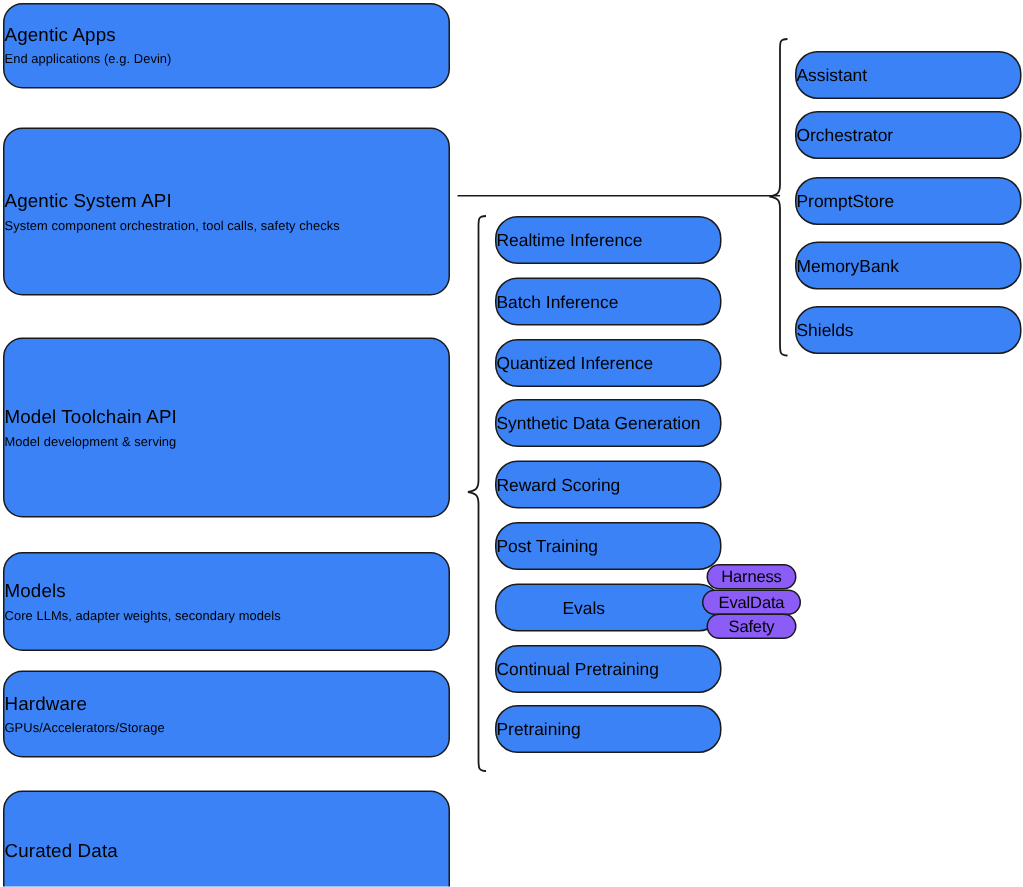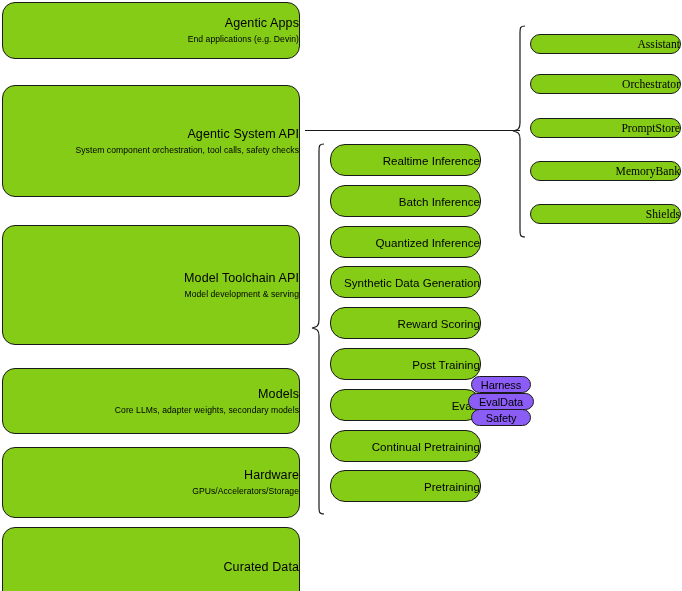--- a/index.html
+++ b/index.html
@@ -21,26 +21,26 @@
     left: 0;
     top: 0;
     width: 682px;
     height: 591px;
   }
 
   
   .rbox {
     position: absolute;
     box-sizing: border-box;
-    background: #84cc16;
+    background: #3b82f6;
     border: 1px solid #1a1a1a;
     border-radius: 11px;
     display: flex;
     flex-direction: column;
-    align-items: flex-end;
+    align-items: flex-start;
     justify-content: center;
     text-align: center;
   }
 
   
   .layer-box {
     left: 2px;
     width: 298px;
     border-radius: 13px;
   }
@@ -62,24 +62,23 @@
     width: 151px;
     height: 32px;
     border-radius: 15px;
     font-size: 11.6px;
   }
 
   
   .right-box {
     left: 530px;
     width: 151px;
-    height: 20px;
+    height: 32px;
     border-radius: 15px;
     font-size: 11.6px;
-    font-family: Liberation Serif, serif;
   }
 
   
   .pill {
     position: absolute;
     box-sizing: border-box;
     background: #8b5cf6;
     border: 1px solid #1a1a1a;
     border-radius: 11px;
     height: 17px;
@@ -126,21 +125,21 @@
   <div class="rbox layer-box" style="top:225px;height:120px;">
     <div class="layer-title">Model Toolchain API</div>
     <div class="layer-sub">Model development &amp; serving</div>
   </div>
 
   <div class="rbox layer-box" style="top:368px;height:66px;">
     <div class="layer-title">Models</div>
     <div class="layer-sub">Core LLMs, adapter weights, secondary models</div>
   </div>
 
-  <div class="rbox layer-box" style="top:447px;height:71px;">
+  <div class="rbox layer-box" style="top:447px;height:58px;">
     <div class="layer-title">Hardware</div>
     <div class="layer-sub">GPUs/Accelerators/Storage</div>
   </div>
 
   <div class="rbox layer-box" style="top:527px;height:80px;">
     <div class="layer-title">Curated Data</div>
   </div>
 
   <div class="stroke hline" style="left:305px;top:130px;width:215px;"></div>
 

